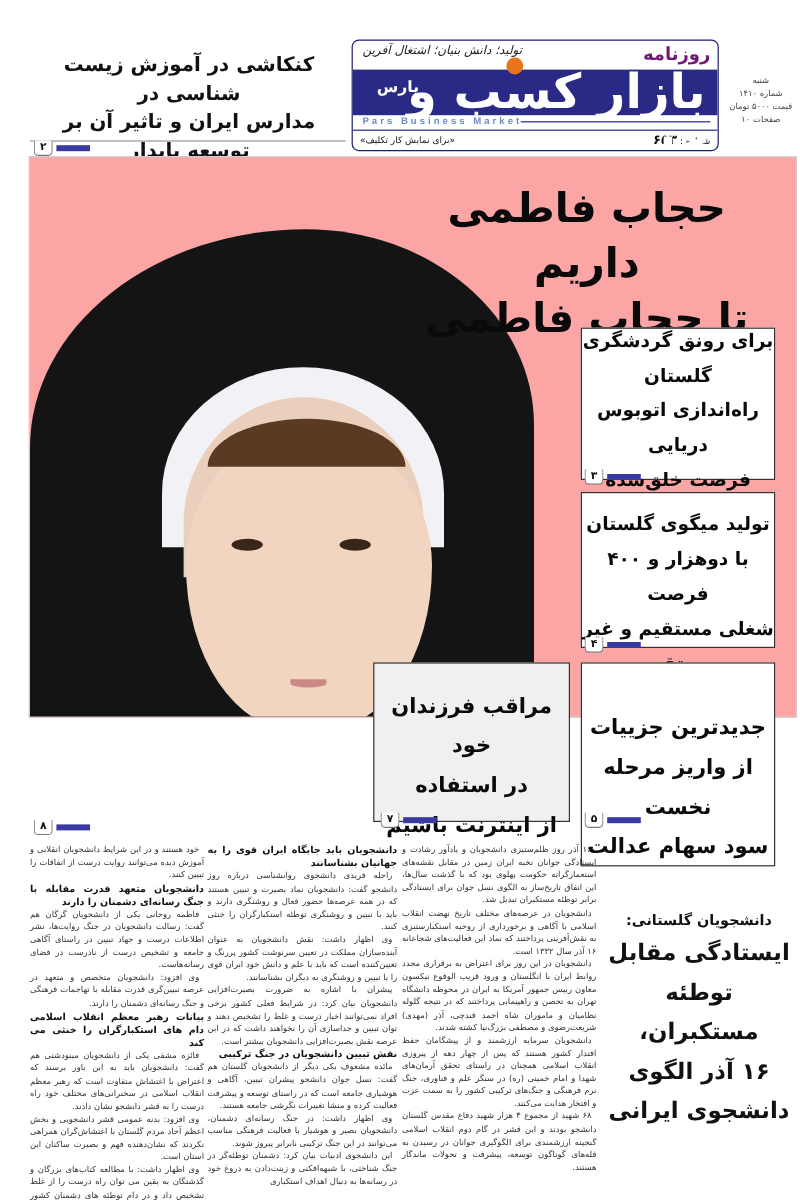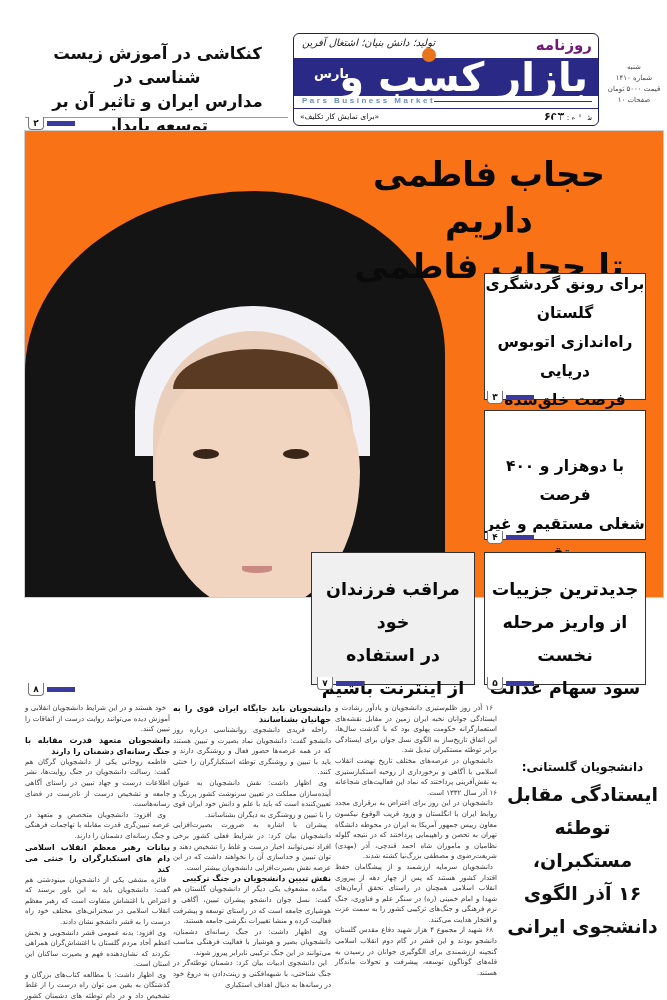--- a/index.html
+++ b/index.html
@@ -26,21 +26,21 @@
   
   .teaser-top { position: absolute; left: 30px; top: 42px; width: 255px; text-align: center; font-weight: bold; font-size: 16.5px; line-height: 24px; }
   .rule-top { position: absolute; left: 25px; top: 117px; width: 263px; height: 1px; background: #999; }
 
   
   .pgtag { position: absolute; display: flex; align-items: center; gap: 3px; direction: ltr; }
   .pgtag .num { width: 16px; height: 13px; border: 1px solid #777; border-radius: 0 0 4px 4px; border-top: none; background: #fff; font-size: 9px; text-align: center; line-height: 13px; font-weight: bold; }
   .pgtag .brand { width: 28px; height: 5px; background: #3a3aa0; font-size: 0; }
 
   
-  .feature { position: absolute; left: 24px; top: 130px; width: 640px; height: 468px; border: 1px solid #cfcfcf; background: #f97316; overflow: hidden; }
+  .feature { position: absolute; left: 24px; top: 130px; width: 640px; height: 468px; border: 1px solid #cfcfcf; background: #fca5a5; overflow: hidden; }
   .hijab-outer { position: absolute; left: 0; top: 60px; width: 420px; height: 508px; background: #141414; border-radius: 58% 48% 0 0 / 38% 34% 0 0; }
   .face { position: absolute; left: 130px; top: 228px; width: 205px; height: 250px; background: #f1d5c0; border-radius: 48% 48% 45% 45% / 45% 45% 55% 55%; }
   .scarf { position: absolute; left: 110px; top: 175px; width: 235px; height: 150px; background: #f2f2f6; border-radius: 50% 50% 0 0 / 70% 70% 0 0; }
   .scarf-in { position: absolute; left: 128px; top: 200px; width: 200px; height: 150px; background: #ead0bc; border-radius: 50% 50% 0 0 / 70% 70% 0 0; }
   .hair-band { position: absolute; left: 148px; top: 218px; width: 165px; height: 40px; background: #5b3a24; border-radius: 50% 50% 0 0 / 100% 100% 0 0; }
   .eye { position: absolute; width: 26px; height: 10px; background: #3a2618; border-radius: 50%; }
   .mouth { position: absolute; left: 217px; top: 435px; width: 30px; height: 7px; background: #c98a84; border-radius: 0 0 50% 50%; }
   .collar { position: absolute; left: 230px; top: 470px; width: 90px; height: 100px; background: #e7e3ec; }
 
   .feature-title { position: absolute; right: 24px; top: 20px; width: 300px; text-align: center; font-size: 34px; font-weight: bold; line-height: 46px; color: #0a0a0a; }
@@ -131,31 +131,31 @@
     <span>فرصت خلق‌شده دولت سیزدهم</span>
   </p>
 </div>
 <div class="pgtag" style="left:487px; top:391px;">
   <span class="num">۳</span>
   <span class="brand"></span>
 </div>
 
 <div class="tbox" style="left:484px; top:410px; width:162px; height:130px;">
   <p>
-    <br>
+    <span>تولید میگوی گلستان</span><br>
     <span>با دوهزار و ۴۰۰ فرصت</span><br>
     <span>شغلی مستقیم و غیر مستقیم</span>
   </p>
 </div>
 <div class="pgtag" style="left:487px; top:531px;">
   <span class="num">۴</span>
   <span class="brand"></span>
 </div>
 
-<div class="tbox big" style="left:484px; top:552px; width:162px; height:133px;">
+<div class="tbox big" style="left:484px; top:552px; width:162px; height:170px;">
   <p>
     <span>جدیدترین جزییات</span><br>
     <span>از واریز مرحله نخست</span><br>
     <span>سود سهام عدالت</span>
   </p>
 </div>
 <div class="pgtag" style="left:487px; top:677px;">
   <span class="num">۵</span>
   <span class="brand"></span>
 </div>

